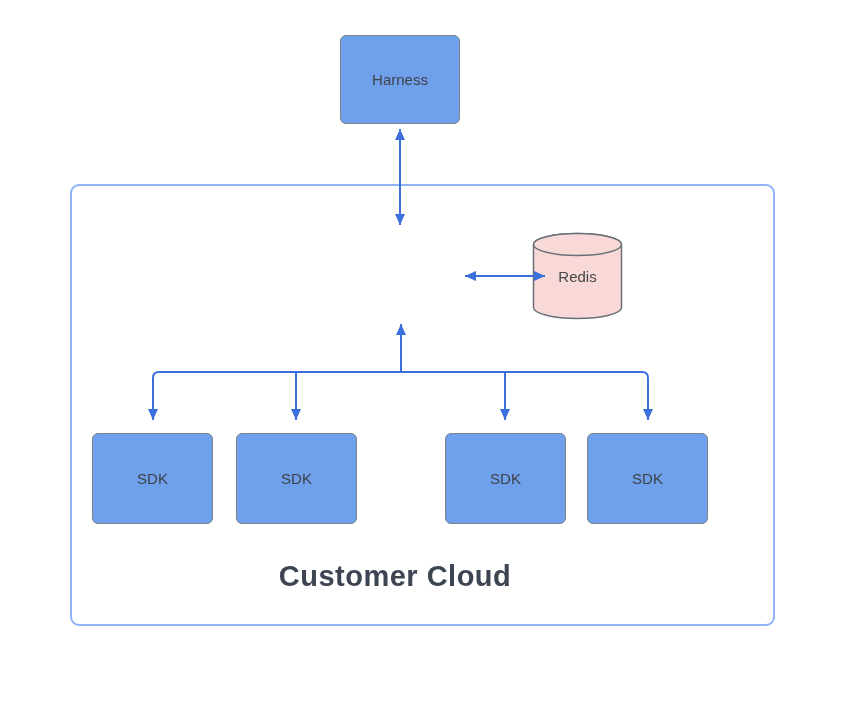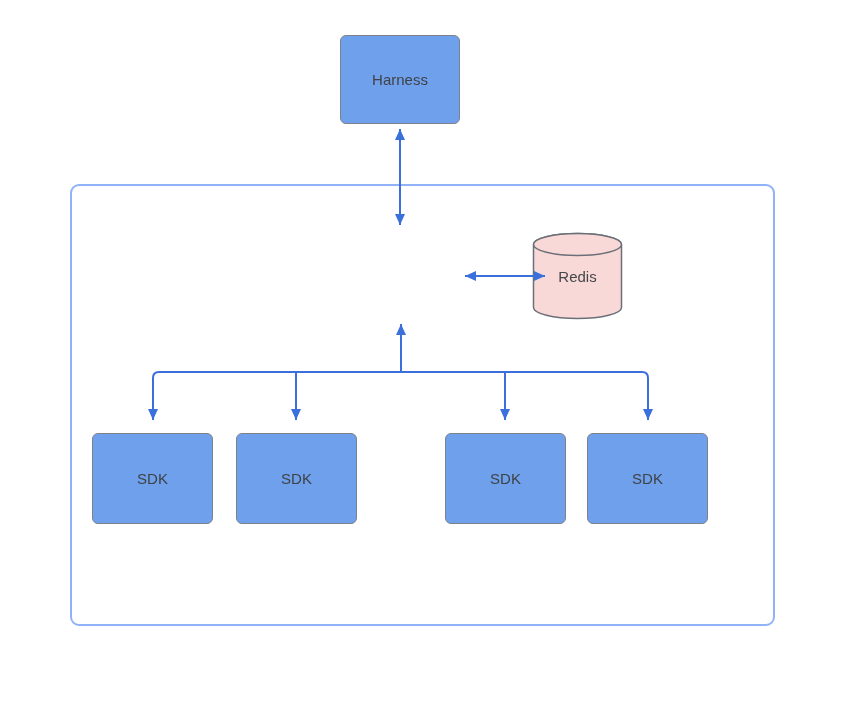--- a/index.html
+++ b/index.html
@@ -75,20 +75,21 @@
     z-index:3;
     pointer-events:none;
   }
 </style>
 </head>
 <body>
 
 <div class="canvas">
 
   <div class="cloud-container"></div>
+  <div class="cloud-label">Customer Cloud</div>
 
   <div class="node bold node-harness">
     <span>Harness</span>
   </div>
 
 
   <div class="node-redis">
     <svg width="91" height="88" viewBox="0 0 91 88">
       <path d="M1.5,12.5 A44,11 0 0 1 89.5,12.5 L89.5,75.5 A44,11 0 0 1 1.5,75.5 Z" fill="#F8D9D7" stroke="#6b7078" stroke-width="1.5"></path>
       <ellipse cx="45.5" cy="12.5" rx="44" ry="11" fill="#F8D9D7" stroke="#6b7078" stroke-width="1.5"></ellipse>

